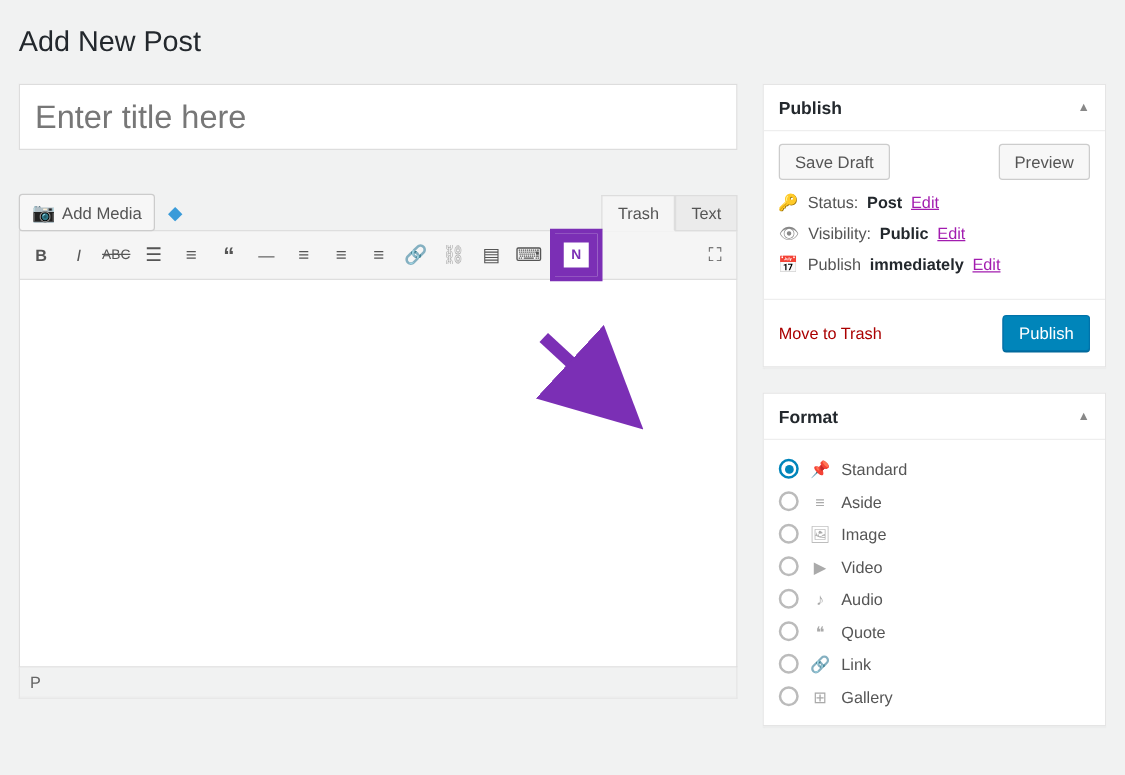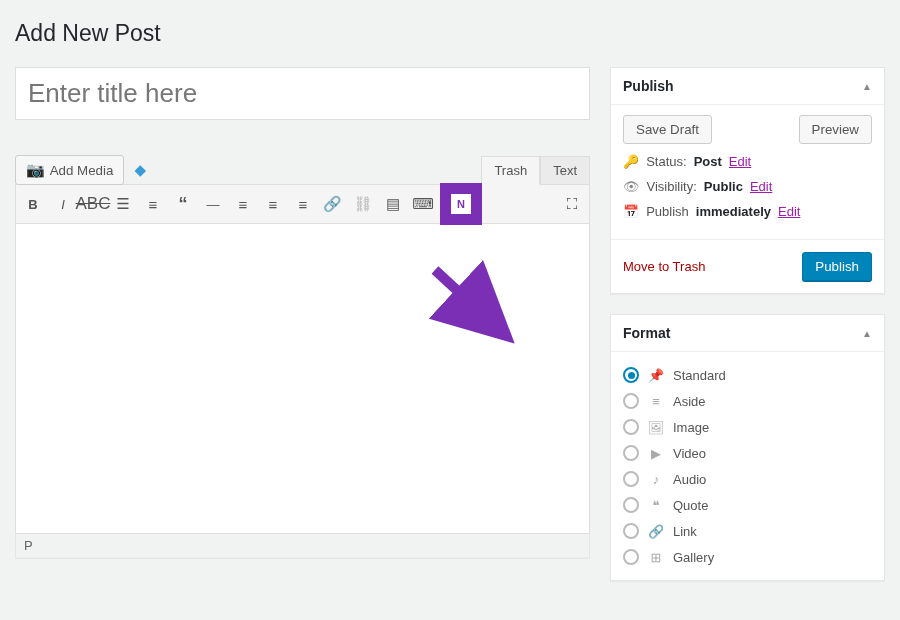--- a/index.html
+++ b/index.html
@@ -67,21 +67,21 @@
       </div>
 
       <div class="toolbar">
         <div class="tb-btn">
             <b>B</b>
           </div>
         <div class="tb-btn">
             <i>I</i>
           </div>
         <div class="tb-btn">
-            <span style="text-decoration:line-through;font-size:17px;">ABC</span>
+            <span style="text-decoration:line-through;font-size:11px;">ABC</span>
           </div>
         <div class="tb-btn">
             <span class="ic">☰</span>
           </div>
         <div class="tb-btn">
             <span class="ic">≡</span>
           </div>
         <div class="tb-btn">
             <b style="font-size:18px;">“</b>
           </div>

